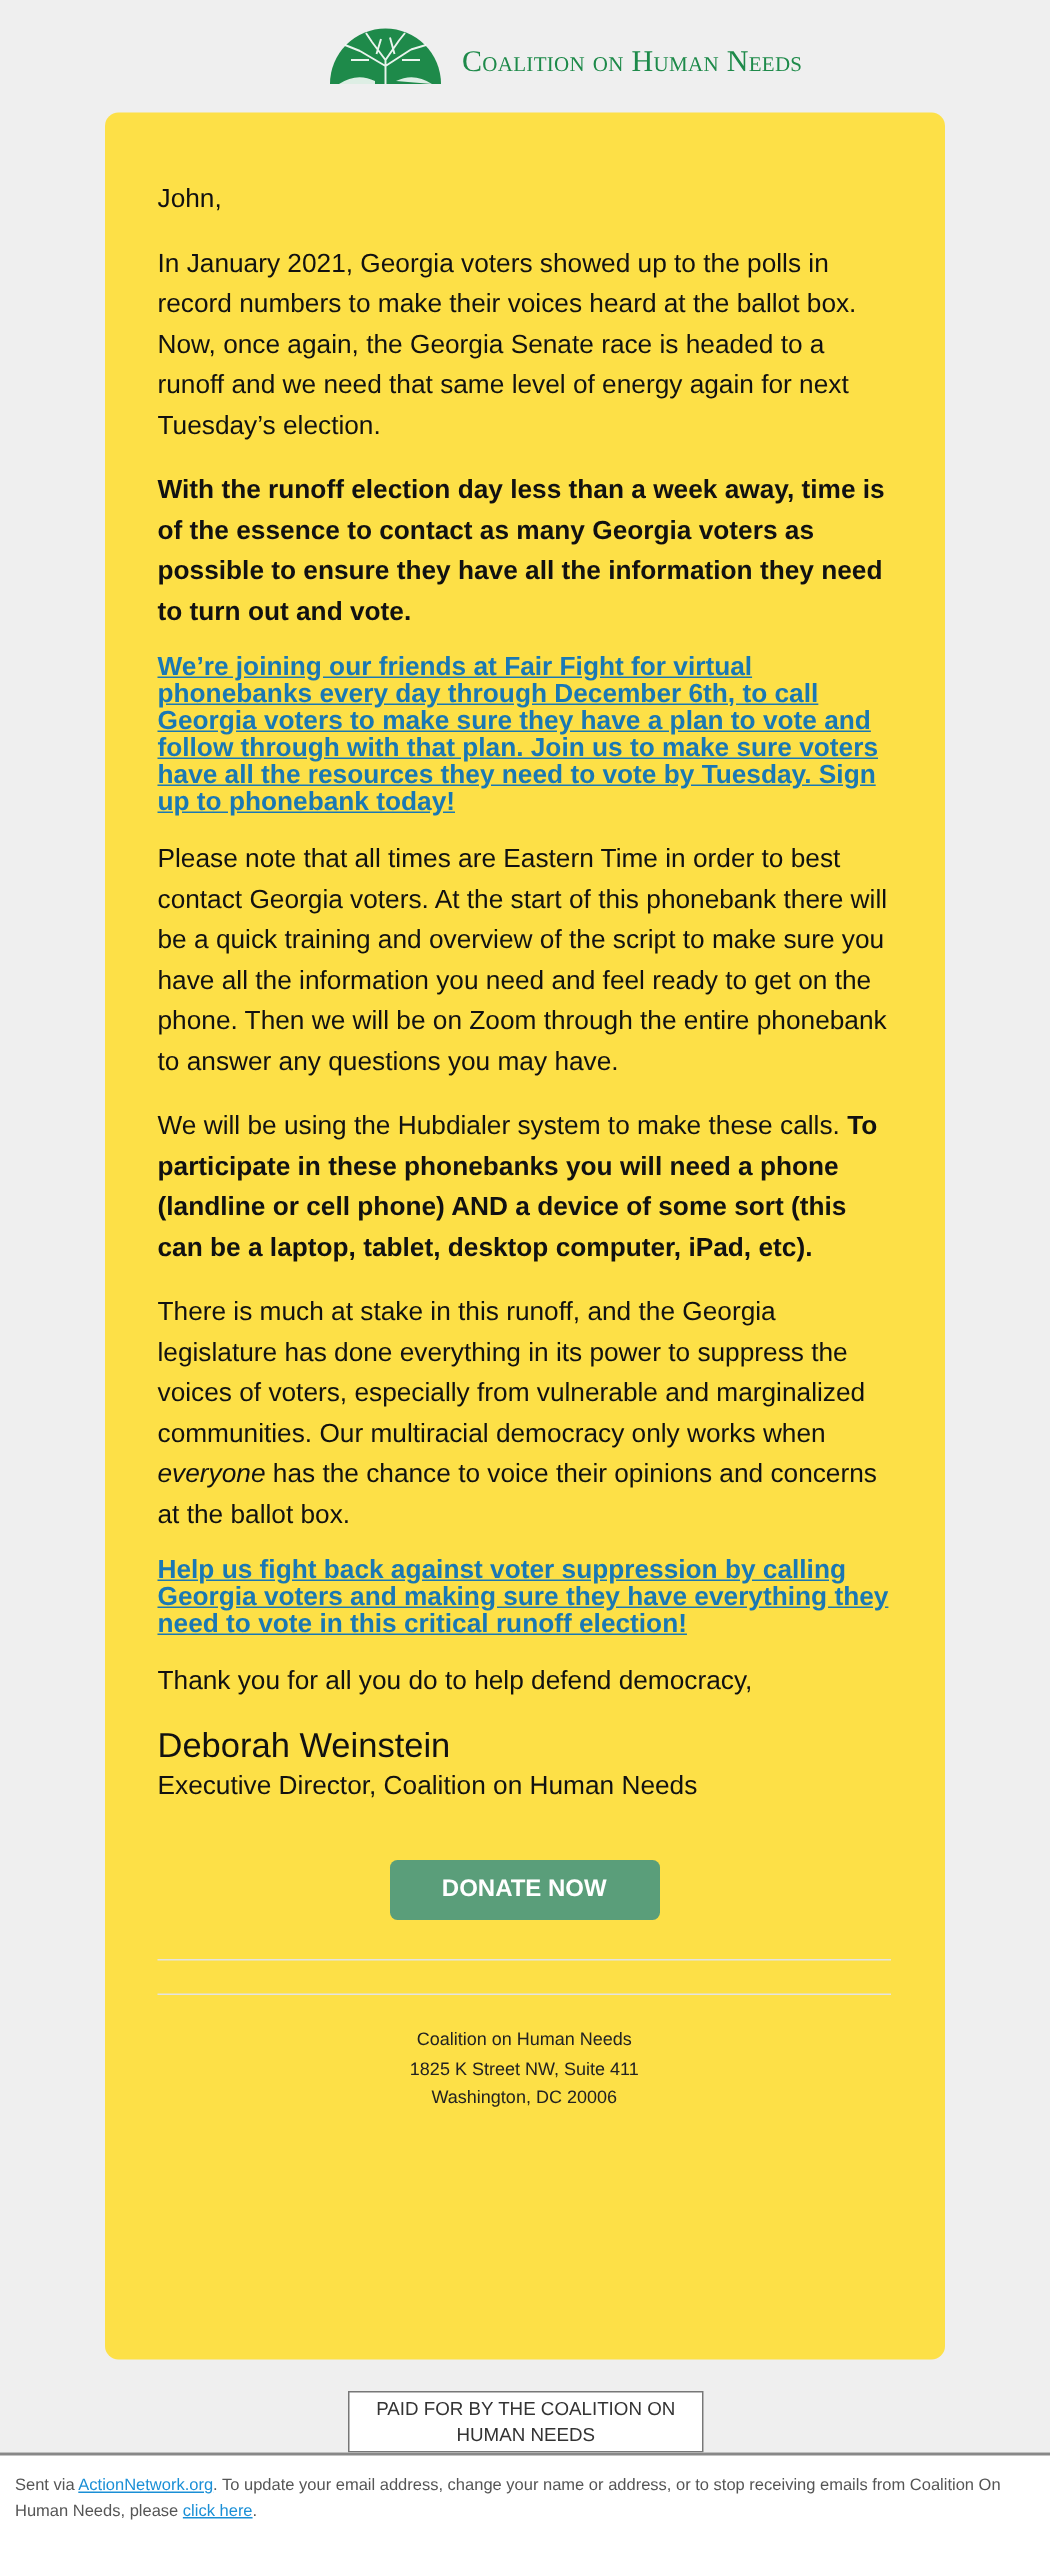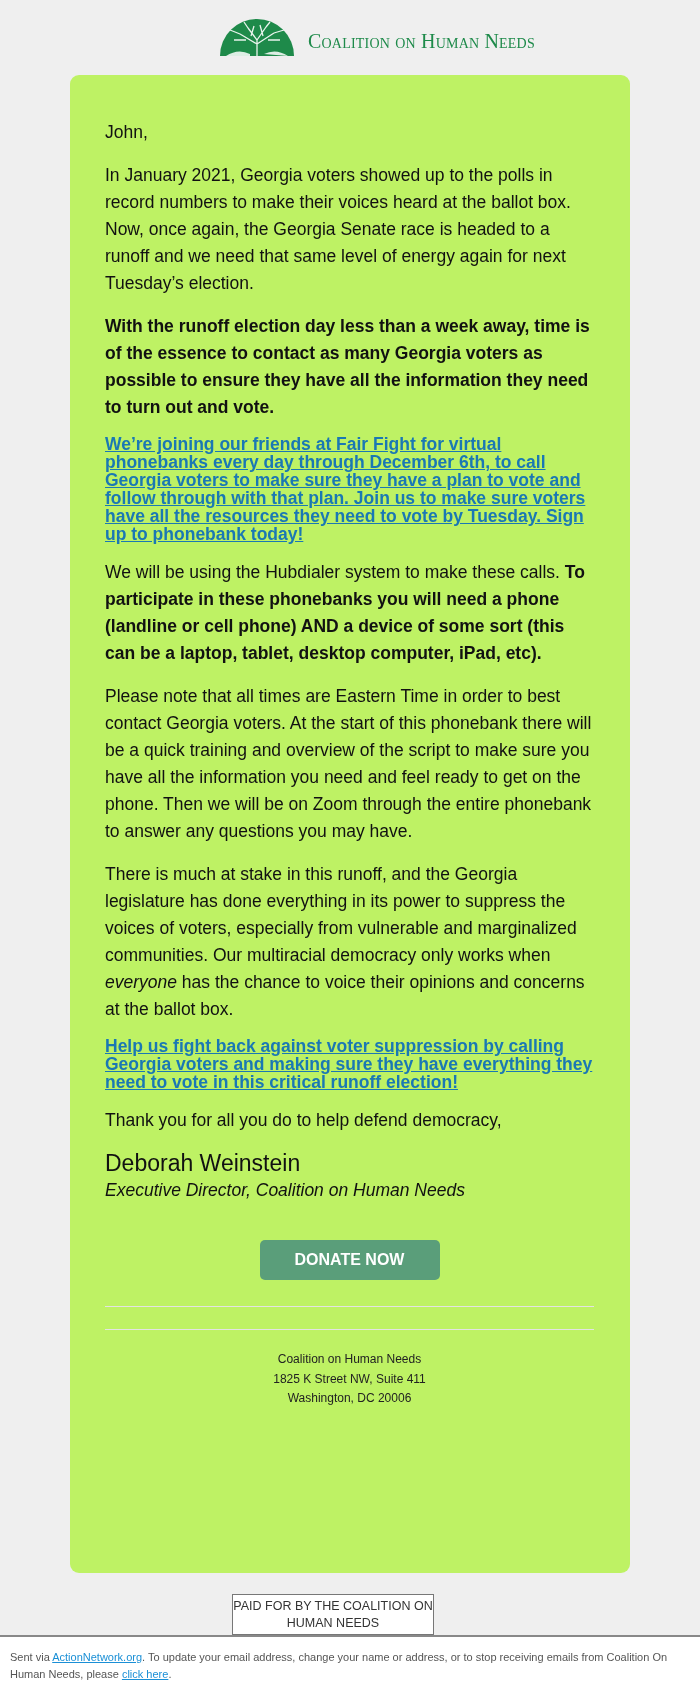--- a/index.html
+++ b/index.html
@@ -1,39 +1,39 @@
 <!DOCTYPE html>
 <html><head>
 <meta charset="utf-8">
 <style>
   * { box-sizing: border-box; margin: 0; padding: 0; }
   html, body { width: 700px; height: 1704px; background: #efefef; font-family: "Liberation Sans", sans-serif; color: #111; overflow: hidden; }
   .header { height: 70px; position: relative; }
   .logo { position: absolute; left: 218px; top: 18px; display: flex; align-items: flex-end; }
   .logo-tree { width: 78px; height: 38px; }
   .logo-text { margin-left: 12px; margin-bottom: 3px; color: #1e8a4a; font-family: "Liberation Serif", serif; font-variant: small-caps; font-size: 20px; letter-spacing: 0.2px; }
-  .card { position: absolute; left: 70px; top: 75px; width: 560px; height: 1498px; background: #bef264; border-radius: 9px; padding: 44px 36px 0 35px; }
+  .card { position: absolute; left: 70px; top: 75px; width: 560px; height: 1498px; background: #fde047; border-radius: 9px; padding: 44px 36px 0 35px; }
   .p { font-size: 17.5px; line-height: 27px; margin-bottom: 16px; }
   .greeting { margin-top: 0; }
   .bold { font-weight: bold; margin-top: 16px; }
   a.cta { display: block; color: #1a78b4; font-weight: bold; font-size: 17.5px; line-height: 18px; text-decoration: underline; margin-bottom: 16px; margin-top: -2px; }
   em { font-style: italic; }
   .sig-name { font-size: 23px; line-height: 27px; margin-top: 4px; }
-  .sig-title { font-size: 17.5px; line-height: 27px; font-style: italic; }
+  .sig-title { font-size: 17.5px; line-height: 27px; }
   .donate-wrap { text-align: center; margin-top: 36px; }
   .donate { display: inline-block; width: 180px; height: 40px; line-height: 40px; background: #5a9e7a; color: #fff; font-weight: bold; font-size: 16px; border-radius: 5px; text-decoration: none; text-align: center; }
   .divider { height: 1px; background: #e3e3e3; margin: 26px 0 0 0; }
   .social { text-align: center; margin-top: 24px; }
   .social-icons { display: inline-flex; }
   .fb { width: 50px; height: 50px; background: #234f8e; position: relative; }
   .tw { width: 50px; height: 50px; background: #2aa3dc; position: relative; }
   .site-link { display: block; font-size: 13px; color: #1a78b4; text-decoration: underline; margin-top: -2px; }
   .divider2 { height: 1px; background: #e3e3e3; margin-top: 22px; }
   .address { text-align: center; font-size: 12px; line-height: 19.5px; color: #222; margin-top: 20px; }
-  .paid { position: absolute; left: 232px; top: 1594px; width: 202px; height: 41px; background: #fff; border: 1px solid #777; text-align: center; font-size: 12.5px; line-height: 17px; color: #333; padding-top: 3px; }
+  .paid { position: absolute; left: 232px; top: 1594px; width: 237px; height: 41px; background: #fff; border: 1px solid #777; text-align: center; font-size: 12.5px; line-height: 17px; color: #333; padding-top: 3px; }
   .footer { position: absolute; left: 0; top: 1635px; width: 700px; height: 81px; background: #fff; border-top: 2px solid #888; padding: 12px 10px 0 10px; font-size: 11px; line-height: 17px; color: #555; }
   .footer a { color: #1a8fd6; text-decoration: underline; }
 </style>
 </head>
 <body>
 
 <div class="header">
   <div class="logo">
     <svg class="logo-tree" viewBox="0 0 78 38">
       <path d="M2 38 A37 37 0 0 1 76 38 Z" fill="#1e8a4a"></path>
@@ -44,25 +44,25 @@
     </svg>
     <span class="logo-text">Coalition on Human Needs</span>
   </div>
 </div>
 
 <div class="card">
   <p class="p greeting">John,</p>
   <p class="p">In January 2021, Georgia voters showed up to the polls in record numbers to make their voices heard at the ballot box. Now, once again, the Georgia Senate race is headed to a runoff and we need that same level of energy again for next Tuesday’s election.</p>
   <p class="p bold">With the runoff election day less than a week away, time is of the essence to contact as many Georgia voters as possible to ensure they have all the information they need to turn out and vote.</p>
   <a class="cta" href="#">We’re joining our friends at Fair Fight for virtual phonebanks every day through December 6th, to call Georgia voters to make sure they have a plan to vote and follow through with that plan. Join us to make sure voters have all the resources they need to vote by Tuesday. Sign up to phonebank today!</a>
+  <p class="p">Please note that all times are Eastern Time in order to best contact Georgia voters. At the start of this phonebank there will be a quick training and overview of the script to make sure you have all the information you need and feel ready to get on the phone. Then we will be on Zoom through the entire phonebank to answer any questions you may have.</p>
   <p class="p">
     <span>We will be using the Hubdialer system to make these calls.</span>
     <strong>To participate in these phonebanks you will need a phone (landline or cell phone) AND a device of some sort (this can be a laptop, tablet, desktop computer, iPad, etc).</strong>
   </p>
-  <p class="p">Please note that all times are Eastern Time in order to best contact Georgia voters. At the start of this phonebank there will be a quick training and overview of the script to make sure you have all the information you need and feel ready to get on the phone. Then we will be on Zoom through the entire phonebank to answer any questions you may have.</p>
   <p class="p">
     <span>There is much at stake in this runoff, and the Georgia legislature has done everything in its power to suppress the voices of voters, especially from vulnerable and marginalized communities. Our multiracial democracy only works when </span><em>everyone</em><span> has the chance to voice their opinions and concerns at the ballot box.</span>
   </p>
   <a class="cta" href="#">Help us fight back against voter suppression by calling Georgia voters and making sure they have everything they need to vote in this critical runoff election!</a>
   <p class="p">Thank you for all you do to help defend democracy,</p>
   <p class="sig-name">Deborah Weinstein</p>
   <p class="sig-title">Executive Director, Coalition on Human Needs</p>
 
   <div class="donate-wrap">
     <a class="donate" href="#">DONATE NOW</a>

